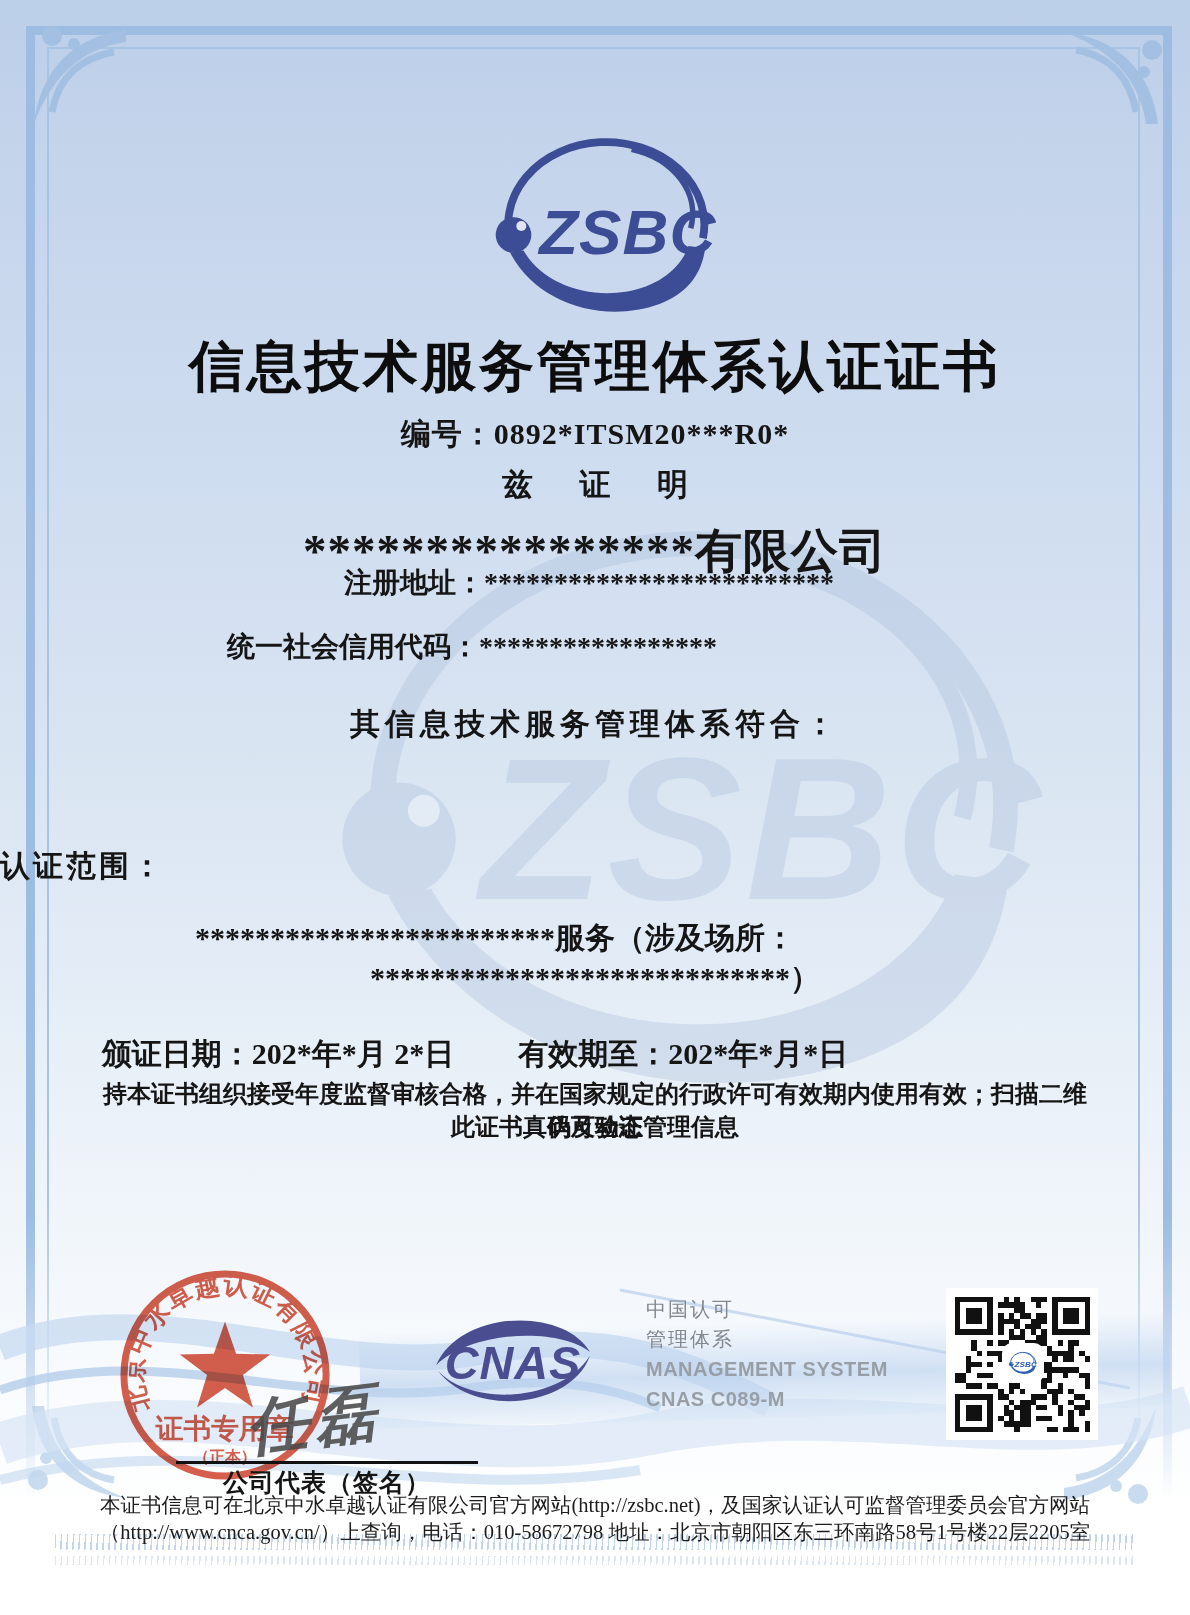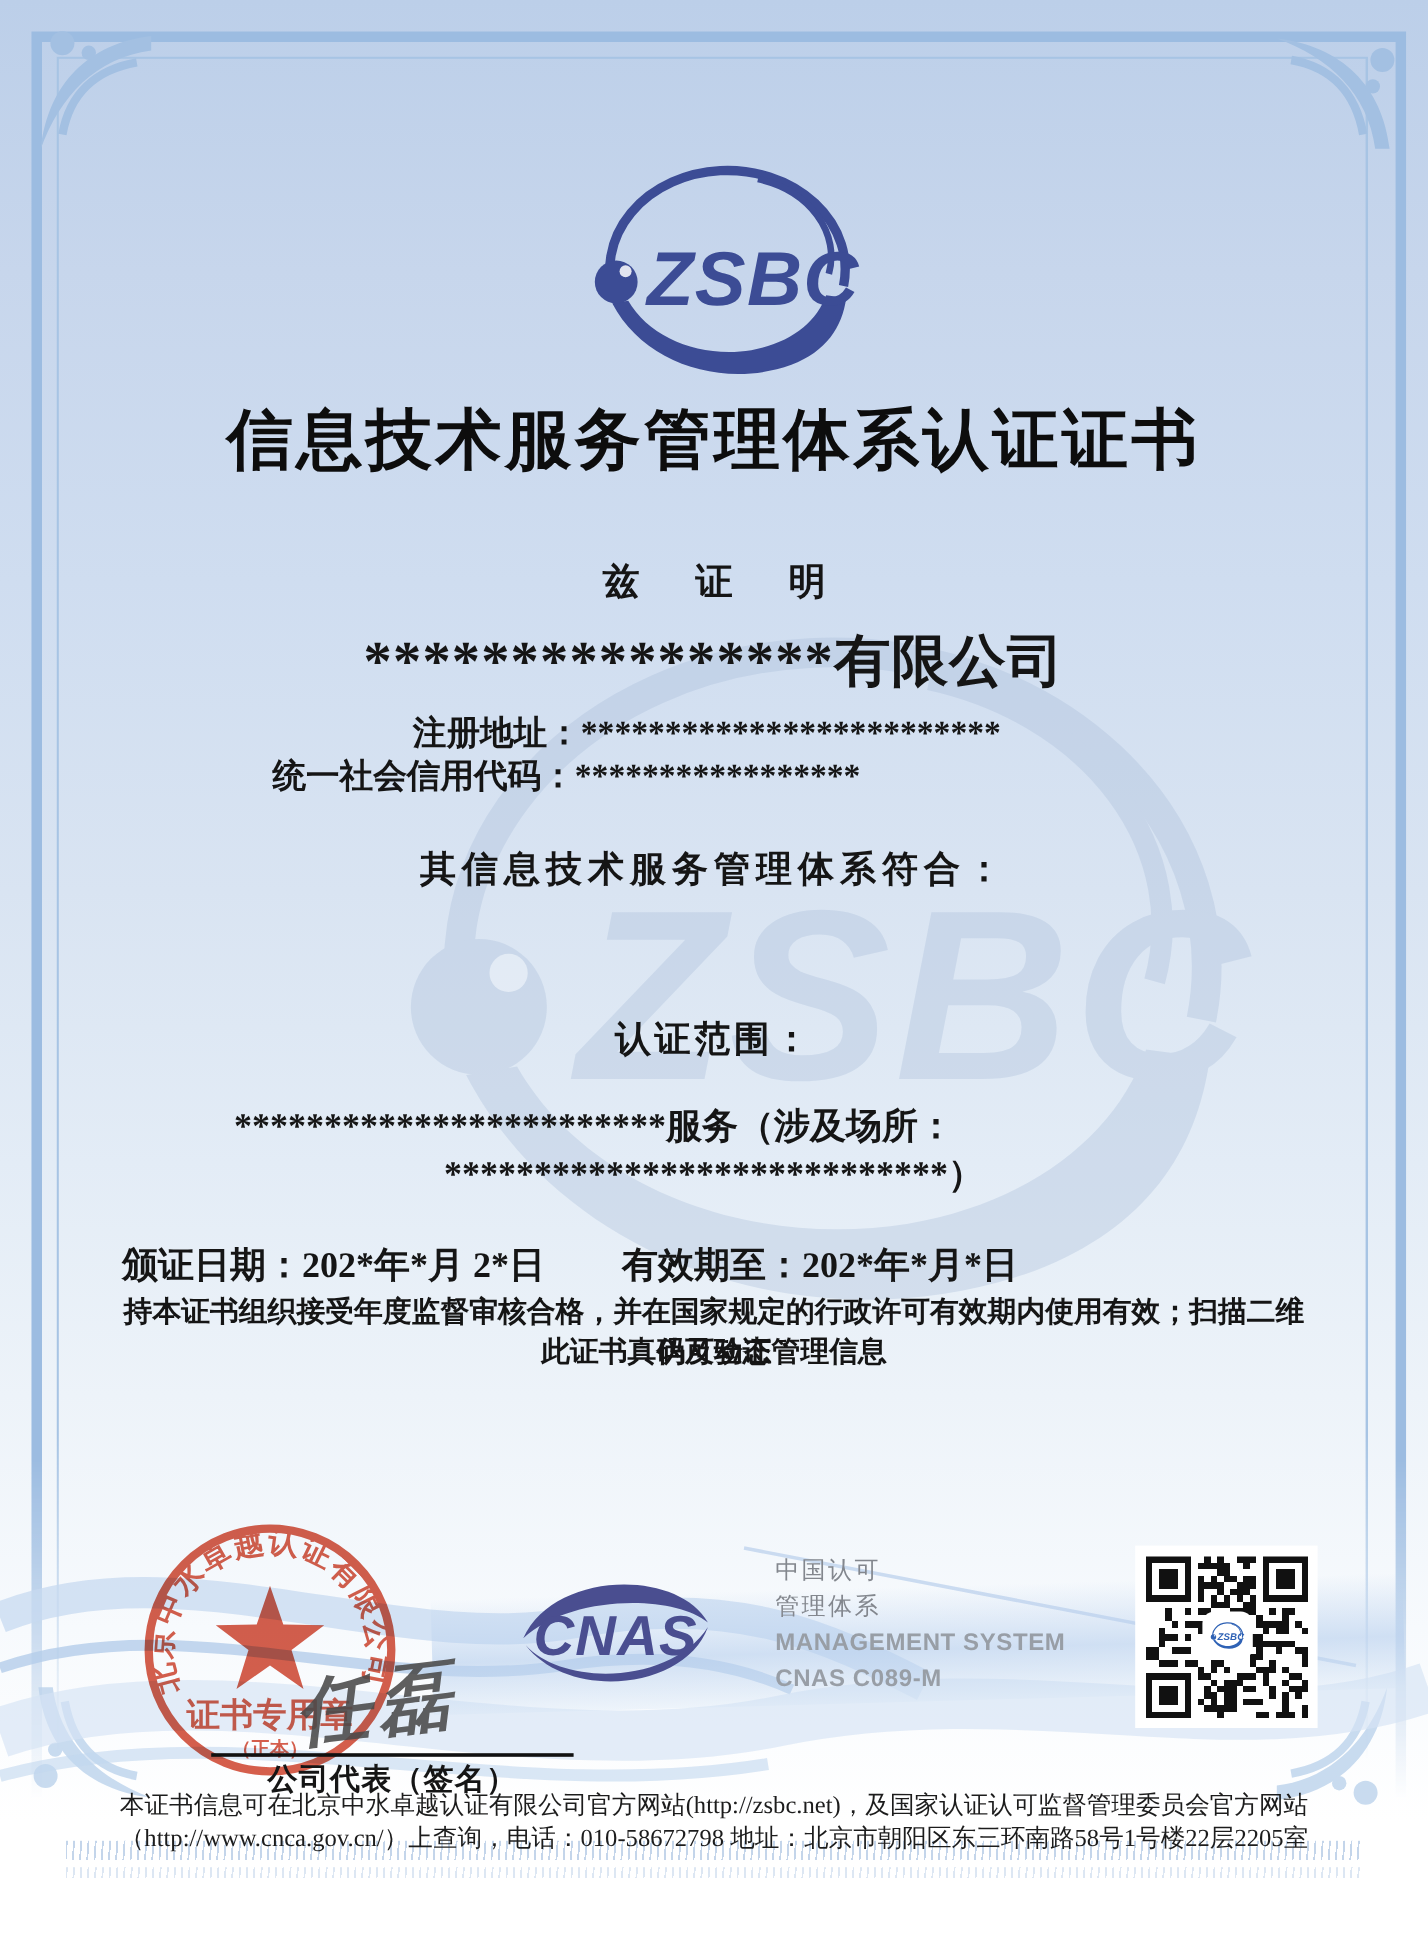--- a/index.html
+++ b/index.html
@@ -27,25 +27,25 @@
   .waves-svg{left:0;top:1230px;width:1190px;height:390px;pointer-events:none;}
   
   .watermark{left:268px;top:498px;width:850px;height:622px;color:#a9bdd9;opacity:.34;}
   
   .logo-main{left:468px;top:128px;width:276px;height:195px;color:#3c4c95;}
   .title{left:0;top:330px;width:1190px;text-align:center;font-family:"Liberation Sans",sans-serif;
     font-size:55px;font-weight:900;letter-spacing:3px;color:#0d0d0d;}
   .certno{left:0;top:414px;width:1190px;text-align:center;font-size:30px;font-weight:700;letter-spacing:1px;}
   .hereby{left:0;top:464px;width:1190px;text-align:center;font-size:31px;font-weight:700;letter-spacing:1.5em;text-indent:1.5em;}
   .company{left:0;top:520px;width:1190px;text-align:center;font-size:47px;font-weight:700;letter-spacing:1px;}
-  .addr{left:0;top:592px;width:1178px;text-align:center;font-size:28px;font-weight:700;}
+  .addr{left:0;top:564px;width:1178px;text-align:center;font-size:28px;font-weight:700;}
   .credit{left:0;top:628px;width:944px;text-align:center;font-size:28px;font-weight:700;}
   .conform{left:0;top:704px;width:1190px;text-align:center;font-size:30px;font-weight:700;letter-spacing:5px;}
   .standard{left:0;top:770px;width:1190px;text-align:center;font-size:36px;font-weight:700;letter-spacing:1px;}
-  .scopelab{left:0;top:846px;width:1190px;text-align:center;font-size:30px;font-weight:700;letter-spacing:3px;}
+  .scopelab{left:0;top:846px;width:1190px;font-size:30px;font-weight:700;letter-spacing:3px;}
   .scope1{left:0;top:918px;width:990px;text-align:center;font-size:30px;font-weight:700;}
   .scope2{left:0;top:958px;width:1190px;text-align:center;font-size:30px;font-weight:700;}
   .dates{left:0;top:1034px;width:950px;display:flex;justify-content:center;gap:64px;font-size:30px;font-weight:700;}
   .disc{left:95px;width:1000px;text-align:center;font-size:24px;font-weight:700;line-height:33px;}
   .d1{top:1078px;} .d2{top:1111px;}
   
   .seal{left:116px;top:1266px;width:218px;height:218px;opacity:.92;mix-blend-mode:multiply;}
   .signature{left:246px;top:1378px;font-size:62px;color:#4a4a4a;font-style:italic;
     transform:rotate(-7deg);letter-spacing:6px;opacity:.88;font-weight:700;}
   .sign-line{left:176px;top:1461px;width:302px;height:2.5px;background:#111;}
@@ -128,20 +128,23 @@
   <div class="abs guilloche g1"></div>
   <div class="abs guilloche g2"></div>
 
   <div class="abs logo-main">
     <svg viewBox="0 0 240 175" style="width:100%;height:100%;">
         <use href="#sym-zsbc"></use>
       </svg>
   </div>
 
   <div class="abs title">信息技术服务管理体系认证证书</div>
+  <div class="abs certno">
+    <span>编号：</span><span>0892*ITSM20***R0*</span>
+  </div>
   <div class="abs hereby">兹证明</div>
 
   <div class="abs company">****************有限公司</div>
   <div class="abs addr">
     <span>注册地址：</span><span>*************************</span>
   </div>
   <div class="abs credit">
     <span>统一社会信用代码：</span><span>*****************</span>
   </div>
 

